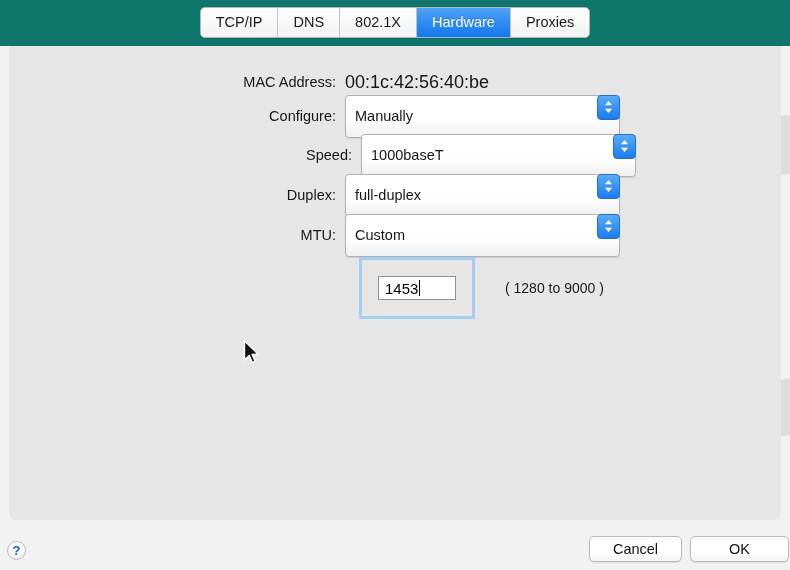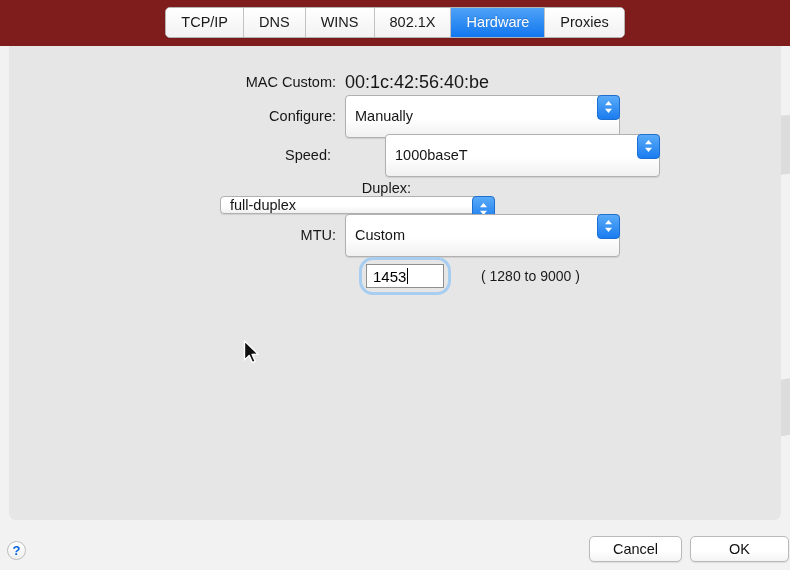--- a/index.html
+++ b/index.html
@@ -56,21 +56,21 @@
     top: 118px;
   }
 
   
   .tabbar {
     position: absolute;
     left: 0;
     top: 0;
     width: 790px;
     height: 46px;
-    background: #7f1d1d;
+    background: #0f766e;
     z-index: 3;
     display: flex;
     align-items: flex-start;
     justify-content: center;
   }
   .tabs {
     display: flex;
     margin-top: 7px;
     border: 1px solid #b4b4b4;
     border-radius: 5px;
@@ -173,22 +173,22 @@
   .stepper svg { display: block; }
 
   
   .mtu-row {
     position: absolute;
     display: flex;
     align-items: center;
   }
   .focusring {
     border: 3px solid #a7cdf0;
-    border-radius: 14px;
-    padding: 4px;
+    border-radius: 0;
+    padding: 16px;
     display: inline-block;
     line-height: 0;
   }
   .textfield {
     width: 78px;
     height: 24px;
     border: 1px solid #8f8f8f;
     background: #ffffff;
     display: flex;
     align-items: center;
@@ -277,61 +277,60 @@
     <line x1="42" y1="154" x2="10" y2="212" stroke="#d1d4d9" stroke-width="23" stroke-linecap="round"></line>
   </svg>
 </div>
 
 <div class="panel"></div>
 
 <div class="tabbar">
   <div class="tabs">
     <div class="tab">TCP/IP</div>
     <div class="tab">DNS</div>
-    <div class="tab">WINS</div>
     <div class="tab">802.1X</div>
     <div class="tab selected">Hardware</div>
     <div class="tab">Proxies</div>
   </div>
 </div>
 
 <div class="form">
 
   <div class="row" style="left:220px; top:67px;">
-    <span class="lbl">MAC Custom:</span>
+    <span class="lbl">MAC Address:</span>
     <span class="static-val">00:1c:42:56:40:be</span>
   </div>
 
   <div class="row" style="left:220px; top:101px;">
     <span class="lbl">Configure:</span>
     <div class="select">
       <span class="sel-text">Manually</span>
       <span class="stepper">
         <svg width="11" height="16" viewBox="0 0 11 16">
           <path d="M5.5 2 L9 6.2 L2 6.2 Z" fill="#ffffff"></path>
           <path d="M5.5 14 L9 9.8 L2 9.8 Z" fill="#ffffff"></path>
         </svg>
       </span>
     </div>
   </div>
 
-  <div class="row" style="left:215px; top:140px;gap:45px;">
+  <div class="row" style="left:236px; top:140px;">
     <span class="lbl">Speed:</span>
     <div class="select">
       <span class="sel-text">1000baseT</span>
       <span class="stepper">
         <svg width="11" height="16" viewBox="0 0 11 16">
           <path d="M5.5 2 L9 6.2 L2 6.2 Z" fill="#ffffff"></path>
           <path d="M5.5 14 L9 9.8 L2 9.8 Z" fill="#ffffff"></path>
         </svg>
       </span>
     </div>
   </div>
 
-  <div class="row" style="left:220px; top:180px;flex-direction:column;">
+  <div class="row" style="left:220px; top:180px;">
     <span class="lbl">Duplex:</span>
     <div class="select">
       <span class="sel-text">full-duplex</span>
       <span class="stepper">
         <svg width="11" height="16" viewBox="0 0 11 16">
           <path d="M5.5 2 L9 6.2 L2 6.2 Z" fill="#ffffff"></path>
           <path d="M5.5 14 L9 9.8 L2 9.8 Z" fill="#ffffff"></path>
         </svg>
       </span>
     </div>

